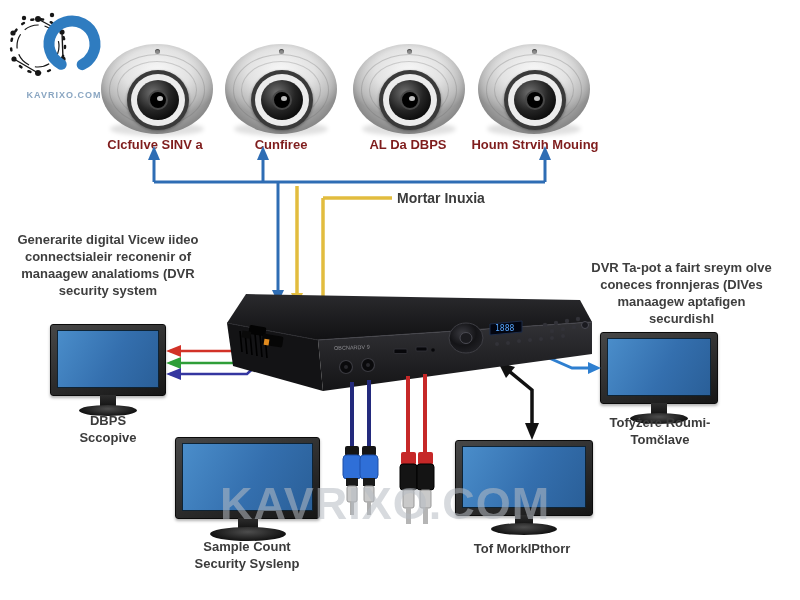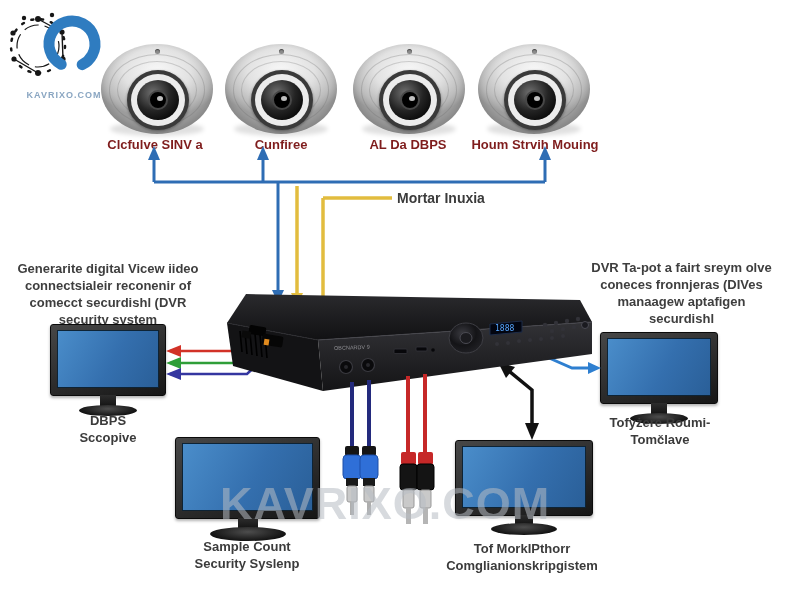--- a/index.html
+++ b/index.html
@@ -145,24 +145,24 @@
     </div>
   </div>
 
   <div class="cam-label" style="left:80px;  width:150px;">Clcfulve SINV a</div>
   <div class="cam-label" style="left:206px; width:150px;">Cunfiree</div>
   <div class="cam-label" style="left:333px; width:150px;">AL Da DBPS</div>
   <div class="cam-label" style="left:444px; width:182px;">Houm Strvih Mouing</div>
 
   <div class="callout-label">Mortar Inuxia</div>
 
-  <div class="note" style="left:2px; top:231px; width:212px;margin-top:29px;">
+  <div class="note" style="left:2px; top:231px; width:212px;">
     <div>Generarite digital Vicew iideo</div>
     <div>connectsialeir reconenir of</div>
-    <div>comecct securdishl (DVR</div>
+    <div>manaagew analatioms (DVR</div>
     <div>security system</div>
   </div>
   <div class="note" style="left:565px; top:259px; width:233px;">
     <div>DVR Ta-pot a fairt sreym olve</div>
     <div>coneces fronnjeras (DIVes</div>
     <div>manaagew aptafigen</div>
     <div>securdishl</div>
   </div>
 
   <div class="monitor" style="left:50px; top:324px;">
@@ -203,21 +203,20 @@
 
   <div class="monitor" style="left:455px; top:440px;">
     <div class="mframe" style="width:138px; height:76px;">
         <div class="mscreen"></div>
       </div>
     <div class="mstand" style="width:18px; height:11px;"></div>
     <div class="mbase" style="width:66px; height:12px;"></div>
   </div>
   <div class="mon-label" style="left:428px; top:540px; width:188px;">
     <div>Tof MorkIPthorr</div>
-    <div>Comglianionskripgistem</div>
   </div>
 
   <svg class="overlay" viewBox="0 0 800 600">
     <defs>
       <linearGradient id="gTop" x1="0" y1="0" x2="0" y2="1">
         <stop offset="0" stop-color="#2a2a2d"></stop>
           <stop offset="1" stop-color="#111113"></stop>
       </linearGradient>
       <linearGradient id="gFront" x1="0" y1="0" x2="0" y2="1">
         <stop offset="0" stop-color="#323236"></stop>

